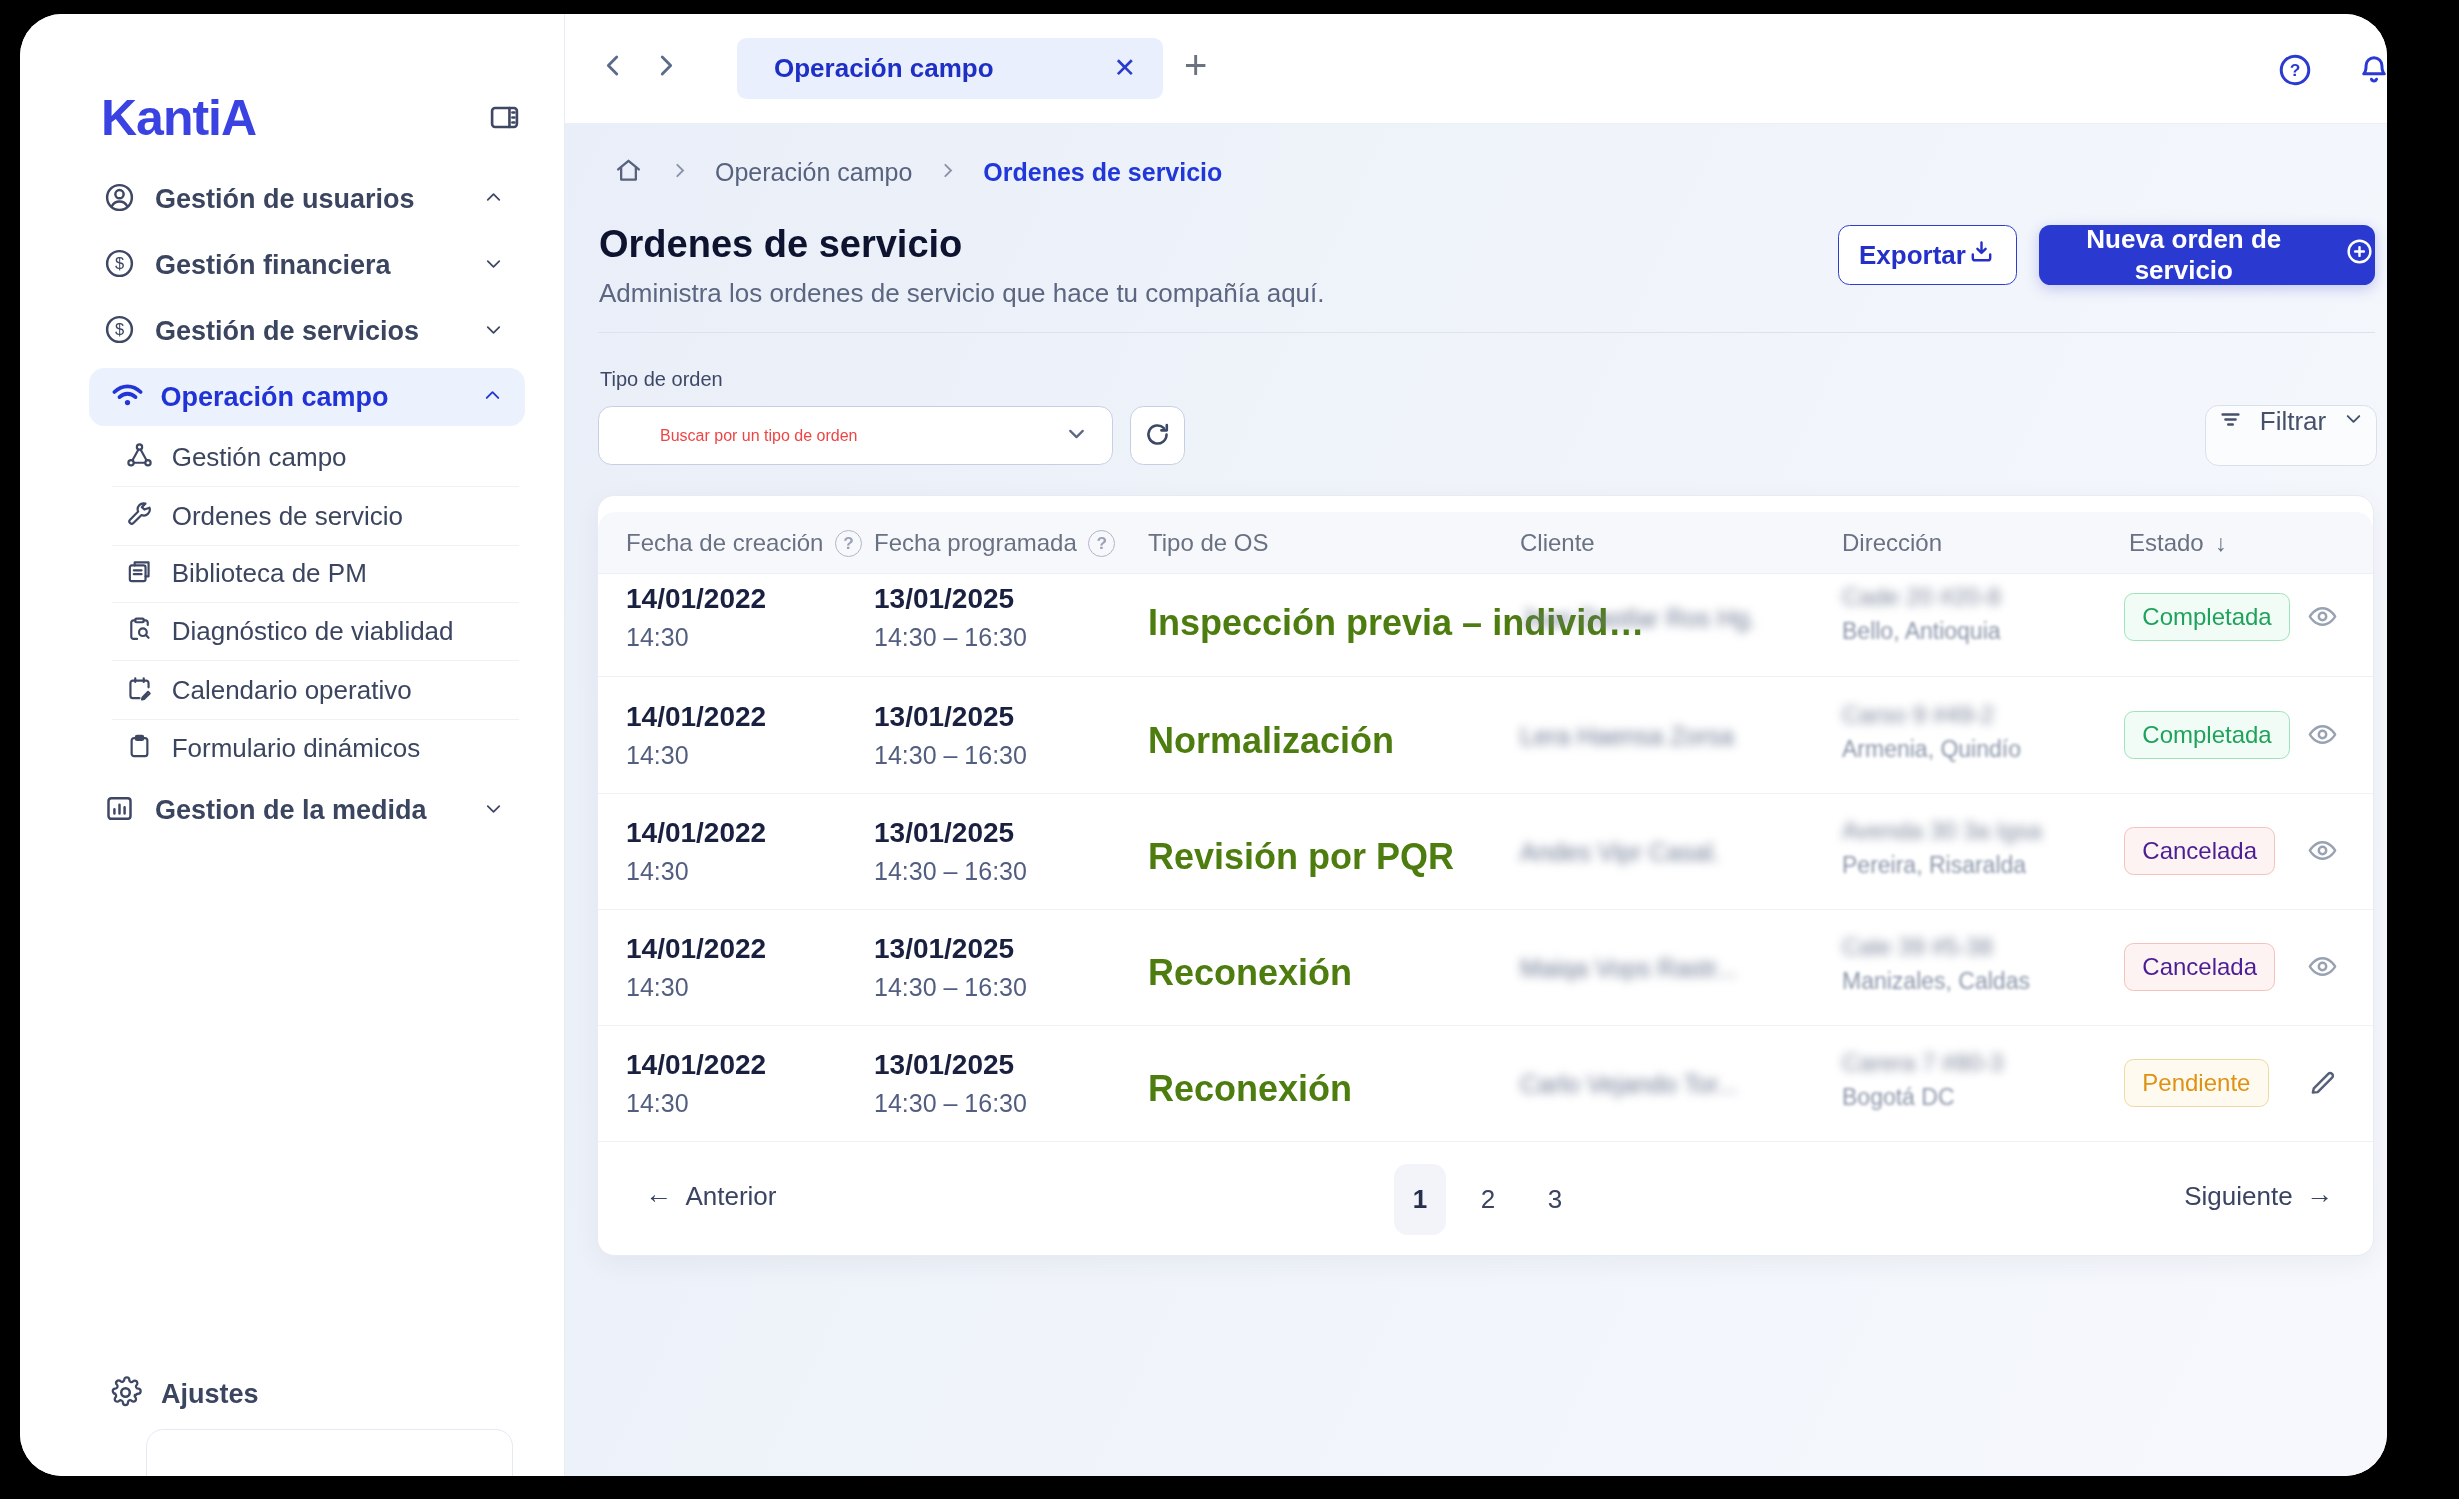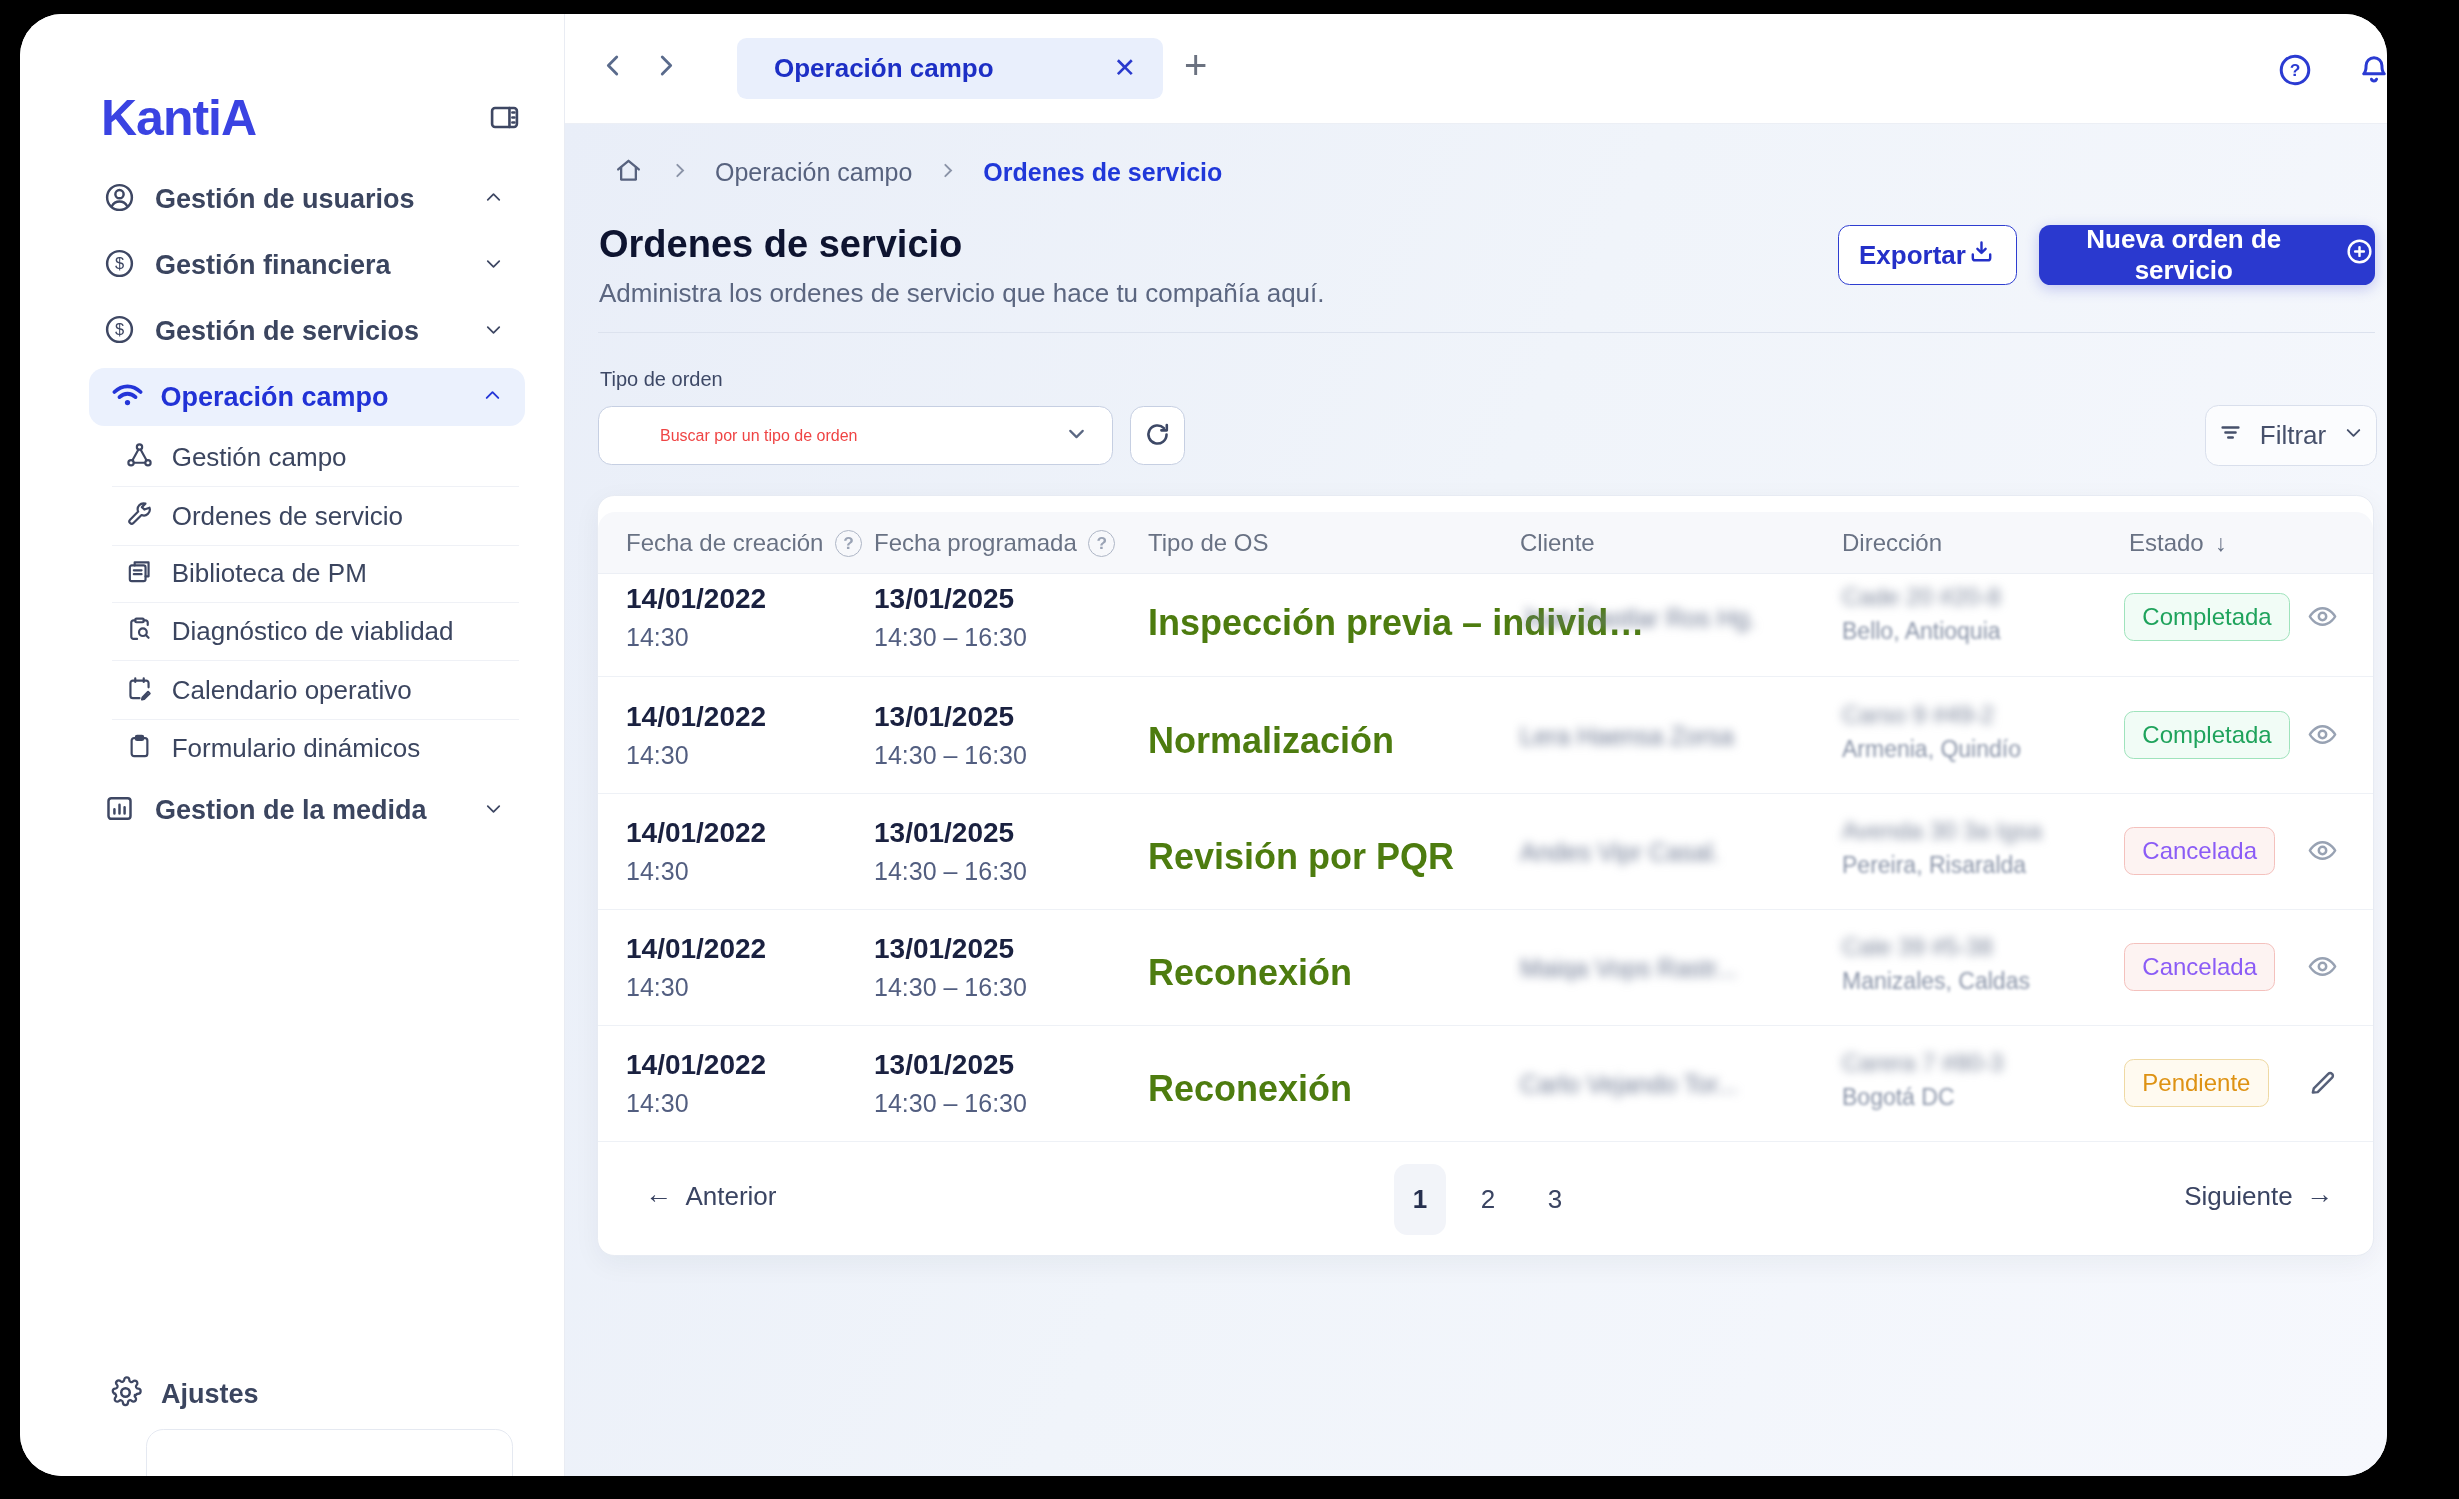--- a/index.html
+++ b/index.html
@@ -46,40 +46,40 @@
   .btn-export { position:absolute; left:1273px; top:101px; width:179px; height:60px; background:#fff; border:1.9px solid #2E3DD0; border-radius:11.5px; color:#2430C8; font-size:26px; font-weight:600; display:flex; align-items:center; justify-content:center; gap:1px; cursor:pointer; font-family:inherit; }
   .btn-new { position:absolute; left:1474px; top:101px; width:336px; height:60px; background:#2A39CF; border:none; border-radius:11.5px; color:#fff; font-size:26px; font-weight:600; display:flex; align-items:center; justify-content:center; gap:15.4px; cursor:pointer; font-family:inherit; box-shadow:0 3.8px 13.4px rgba(42,57,207,.25); }
 
   .hdr-divider { position:absolute; left:33px; top:208px; width:1777px; height:0; border-top:1px solid #DCE2EE; }
 
   .filter-label { position:absolute; left:35px; top:244px; font-size:20px; font-weight:500; color:#3D4866; }
   .select-box { position:absolute; left:33px; top:282px; width:515px; height:59px; background:#fff; border:1.9px solid #C6CFE2; border-radius:13.4px; display:flex; align-items:center; padding:0 23px; cursor:pointer; }
   .select-box .ph { font-size:16px; color:#ef4444;margin-left:38px; }
   .select-box .chev { margin-left:auto; }
   .refresh-btn { position:absolute; left:565px; top:282px; width:55px; height:59px; background:#fff; border:1.9px solid #C6CFE2; border-radius:13.4px; display:flex; align-items:center; justify-content:center; cursor:pointer; }
-  .btn-filter { position:absolute; left:1640px; top:281px; width:172px; height:61px; background:#FBFCFE; border:1.9px solid #D9DFEC; border-radius:13.4px; display:flex; align-items:center; justify-content:center; gap:15.4px; font-size:26px; font-weight:500; color:#46506B; cursor:pointer; font-family:inherit; }
+  .btn-filter { position:absolute; left:1640px; top:281px; width:172px; height:61px; background:#FBFCFE; border:1.9px solid #D9DFEC; border-radius:13.4px; display:flex; align-items:flex-start; justify-content:center; gap:15.4px; font-size:26px; font-weight:500; color:#46506B; cursor:pointer; font-family:inherit; }
 
   
   .card { position:absolute; left:32px; top:371px; width:1777px; height:761px; background:#fff; border:1px solid #E7EBF3; border-radius:17.3px; box-shadow:0 7.7px 27px rgba(23,30,64,.05); }
   .thead { position:absolute; left:0; top:16px; width:100%; height:62px; background:#F7F8FB; border-bottom:1px solid #ECEFF5; border-radius:17.3px 17.3px 0 0; }
   .th { position:absolute; top:0; height:62px; display:flex; align-items:center; gap:11.5px; font-size:24px; color:#697284; font-weight:500; }
   .hint { width:27px; height:27px; border:1.9px solid #AEB6C6; border-radius:50%; color:#9AA3B5; font-size:17.3px; display:flex; align-items:center; justify-content:center; font-weight:700; cursor:pointer; }
   .sort { font-size:23px; color:#667085; }
 
   .trow { position:absolute; left:0; width:100%; border-bottom:1px solid #EEF1F6; }
   .cell { position:absolute; }
   .d1 { font-size:28px; font-weight:600; color:#1A2140; }
   .d2 { font-size:25px; color:#525E80; margin-top:7.7px; }
   .tipo { font-size:36px; font-weight:700; color:#4d7c0f; }
   .blurred { filter:blur(4.8px); color:#6F7A93; font-size:25px; white-space:nowrap; }
   .blurred.addr { font-size:24px; color:#7A8499; }
   .city { filter:blur(1.5px); font-size:23px; color:#8A94A8; margin-top:6.7px; white-space:nowrap; }
   .badge { display:inline-block; padding:8.6px 17.3px; border-radius:9.6px; font-size:24px; font-weight:500; white-space:nowrap; }
   .badge.completed { color:#1FA35C; background:#F1FCF6; border:1.9px solid #9FE3BC; }
-  .badge.cancelled { color:#8b5cf6; background:#FDF3F2; border:1.9px solid #F4C1BD;text-align:center; }
+  .badge.cancelled { color:#4c1d95; background:#FDF3F2; border:1.9px solid #F4C1BD;text-align:center; }
   .badge.pending   { color:#DE9213; background:#FFFAF0; border:1.9px solid #EFD9A3; }
   .row-action { position:absolute; left:1708px; background:none; border:none; cursor:pointer; }
 
   .pagination { position:absolute; left:0; top:647px; width:100%; height:113px; }
   .pg-prev { position:absolute; left:47px; top:38px; font-size:26px; color:#3A4462; font-weight:500; background:none; border:none; cursor:pointer; display:flex; gap:13.4px; font-family:inherit; }
   .pg-next { position:absolute; right:40px; top:38px; font-size:26px; color:#3A4462; font-weight:500; background:none; border:none; cursor:pointer; display:flex; gap:13.4px; font-family:inherit; }
   .pg-page { position:absolute; top:21px; width:52px; height:71px; display:flex; align-items:center; justify-content:center; font-size:26px; color:#3A4462; cursor:pointer; border-radius:13.4px; }
   .pg-page.active { background:#F2F4F9; color:#262F4E; font-weight:600; }
   .arrow-glyph { font-size:27px; line-height:1; color:#3A4462; }
 

